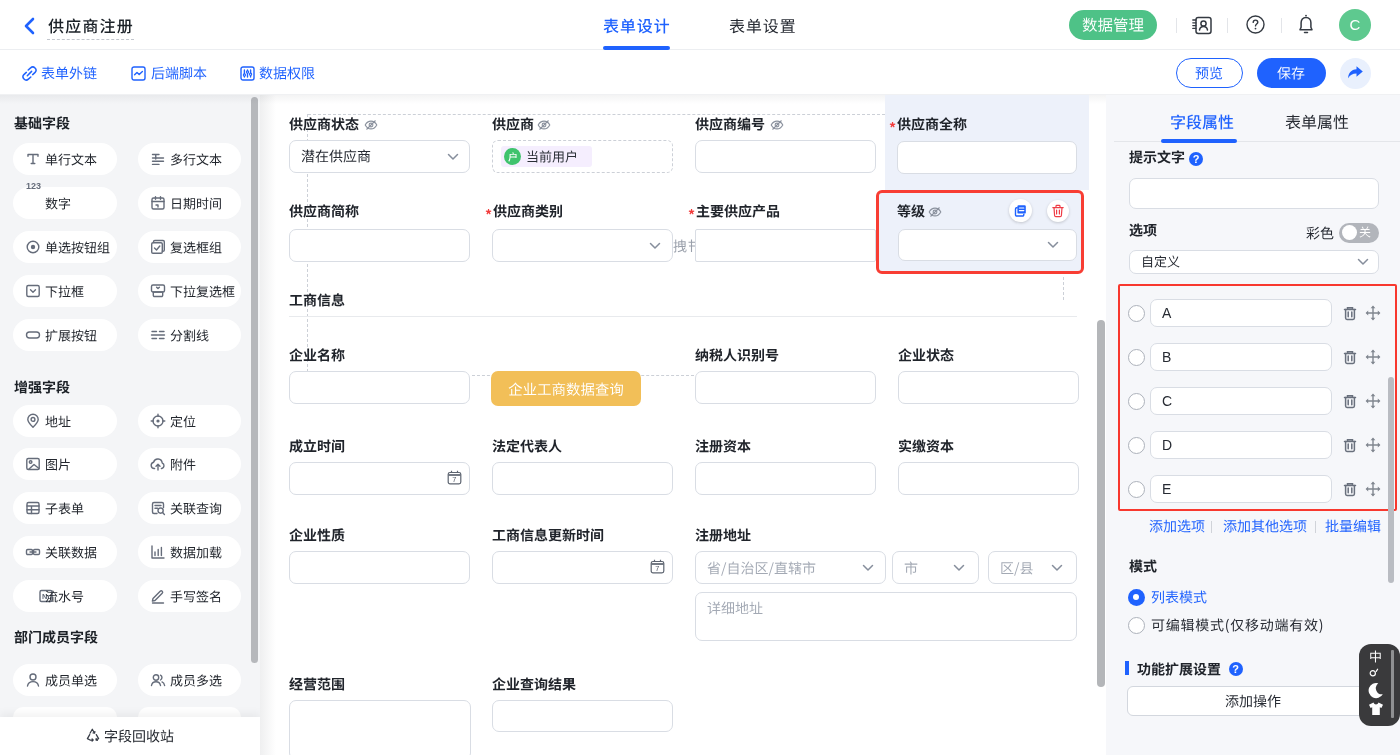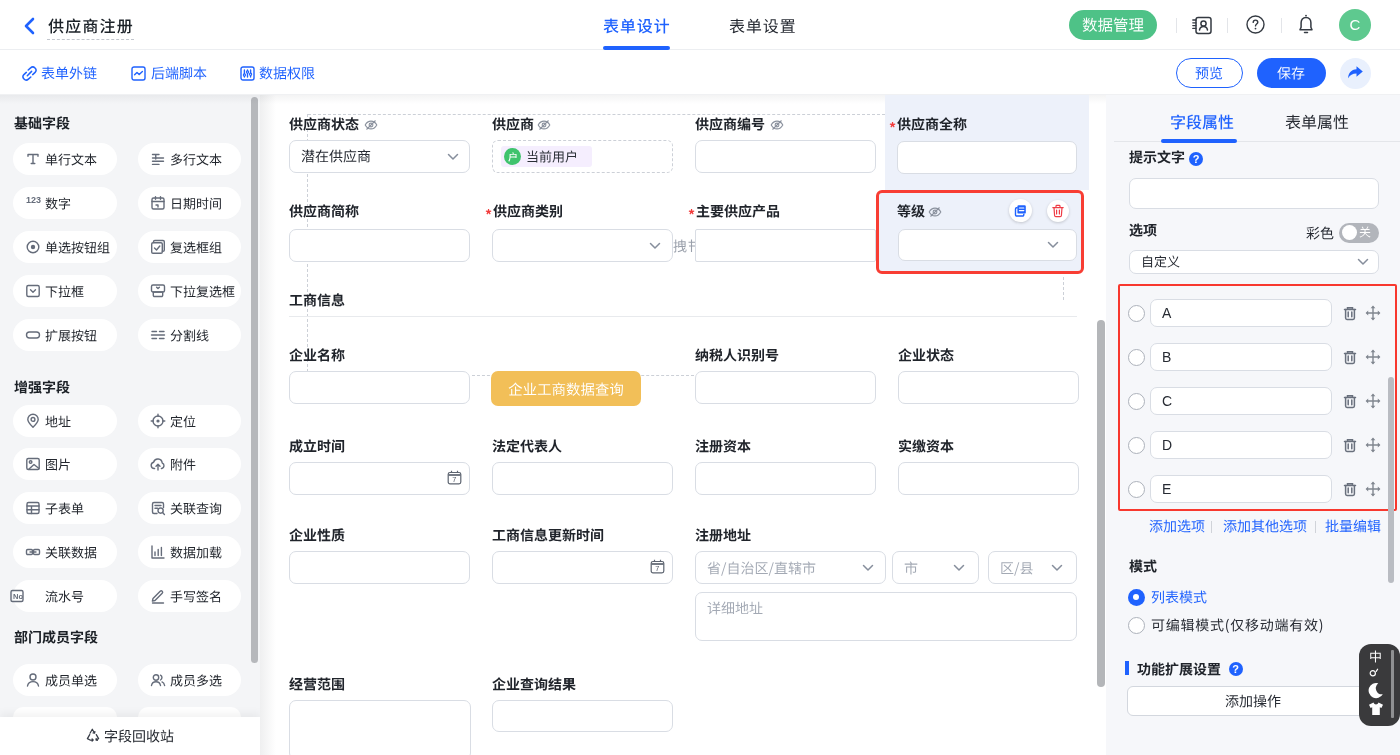--- a/index.html
+++ b/index.html
@@ -288,21 +288,21 @@
 <div class="ab" style="left:0;top:95px;width:260px;height:660px;background:#f4f5f7"></div>
 <div class="pill" style="left:13px;top:143px;width:104px;height:32px"></div>
 <div class="ab" style="left:25px;top:151px;width:16px;height:16px"><svg width="16" height="16" viewBox="0 0 16 16" fill="none" stroke="#656c7a" stroke-width="1.4" stroke-linecap="round" stroke-linejoin="round">
       <path d="M3 3.5 H13 M8 3.5 V12.5 M6.2 12.5 H9.8 M3 3.5 V5.2 M13 3.5 V5.2"></path>
     </svg></div>
 <div class="pill" style="left:138px;top:143px;width:103px;height:32px"></div>
 <div class="ab" style="left:150px;top:151px;width:16px;height:16px"><svg width="16" height="16" viewBox="0 0 16 16" fill="none" stroke="#656c7a" stroke-width="1.4" stroke-linecap="round" stroke-linejoin="round">
       <path d="M2.5 3.5 H9 M5.75 3.5 V8 M2.5 7 H13.5 M2.5 10.2 H13.5 M2.5 13.4 H9"></path>
     </svg></div>
 <div class="pill" style="left:13px;top:187px;width:104px;height:32px"></div>
-<div class="ab" style="left:25px;top:191px;width:16px;height:16px"><svg width="16" height="16" viewBox="0 0 16 16" fill="none" stroke="#656c7a" stroke-width="1.4" stroke-linecap="round" stroke-linejoin="round">
+<div class="ab" style="left:25px;top:177px;width:16px;height:16px"><svg width="16" height="16" viewBox="0 0 16 16" fill="none" stroke="#656c7a" stroke-width="1.4" stroke-linecap="round" stroke-linejoin="round">
       <text x="1" y="11.5" font-size="9" font-weight="bold" fill="#656c7a" stroke="none" font-family="Liberation Sans">123</text>
     </svg></div>
 <div class="pill" style="left:138px;top:187px;width:103px;height:32px"></div>
 <div class="ab" style="left:150px;top:195px;width:16px;height:16px"><svg width="16" height="16" viewBox="0 0 16 16" fill="none" stroke="#656c7a" stroke-width="1.4" stroke-linecap="round" stroke-linejoin="round">
       <rect x="2" y="3" width="12" height="11" rx="1.5"></rect>
       <path d="M2 6.5 H14 M5.5 1.8 V4.2 M10.5 1.8 V4.2 M6 10 H8 V12"></path>
     </svg></div>
 <div class="pill" style="left:13px;top:231px;width:104px;height:32px"></div>
 <div class="ab" style="left:25px;top:239px;width:16px;height:16px"><svg width="16" height="16" viewBox="0 0 16 16" fill="none" stroke="#656c7a" stroke-width="1.4" stroke-linecap="round" stroke-linejoin="round">
       <circle cx="8" cy="8" r="5.8"></circle>
@@ -372,21 +372,21 @@
       <rect x="1.5" y="5.5" width="6" height="5" rx="1.2"></rect>
       <rect x="8.5" y="5.5" width="6" height="5" rx="1.2"></rect>
       <path d="M5 8 H11"></path>
     </svg></div>
 <div class="pill" style="left:138px;top:536px;width:103px;height:32px"></div>
 <div class="ab" style="left:150px;top:544px;width:16px;height:16px"><svg width="16" height="16" viewBox="0 0 16 16" fill="none" stroke="#656c7a" stroke-width="1.4" stroke-linecap="round" stroke-linejoin="round">
       <path d="M2 2 V14 H14"></path>
       <path d="M5 11.5 V8 M8.2 11.5 V5.5 M11.4 11.5 V3.5"></path>
     </svg></div>
 <div class="pill" style="left:13px;top:580px;width:104px;height:32px"></div>
-<div class="ab" style="left:9px;top:588px;width:16px;height:16px"><svg width="16" height="16" viewBox="0 0 16 16" fill="none" stroke="#656c7a" stroke-width="1.4" stroke-linecap="round" stroke-linejoin="round">
+<div class="ab" style="left:38px;top:588px;width:16px;height:16px"><svg width="16" height="16" viewBox="0 0 16 16" fill="none" stroke="#656c7a" stroke-width="1.4" stroke-linecap="round" stroke-linejoin="round">
       <rect x="2" y="2.5" width="12" height="11" rx="1.5"></rect>
       <text x="4" y="11" font-size="7.5" font-weight="bold" fill="#656c7a" stroke="none" font-family="Liberation Sans">No</text>
     </svg></div>
 <div class="pill" style="left:138px;top:580px;width:103px;height:32px"></div>
 <div class="ab" style="left:150px;top:588px;width:16px;height:16px"><svg width="16" height="16" viewBox="0 0 16 16" fill="none" stroke="#656c7a" stroke-width="1.4" stroke-linecap="round" stroke-linejoin="round">
       <path d="M3 10.5 L10.2 3.3 A1.4 1.4 0 0 1 12.2 5.3 L5 12.5 L2.4 13.1 Z"></path>
       <path d="M2.5 15 H13.5"></path>
     </svg></div>
 <div class="pill" style="left:13px;top:664px;width:104px;height:32px"></div>
 <div class="ab" style="left:25px;top:672px;width:16px;height:16px"><svg width="16" height="16" viewBox="0 0 16 16" fill="none" stroke="#656c7a" stroke-width="1.4" stroke-linecap="round" stroke-linejoin="round">

